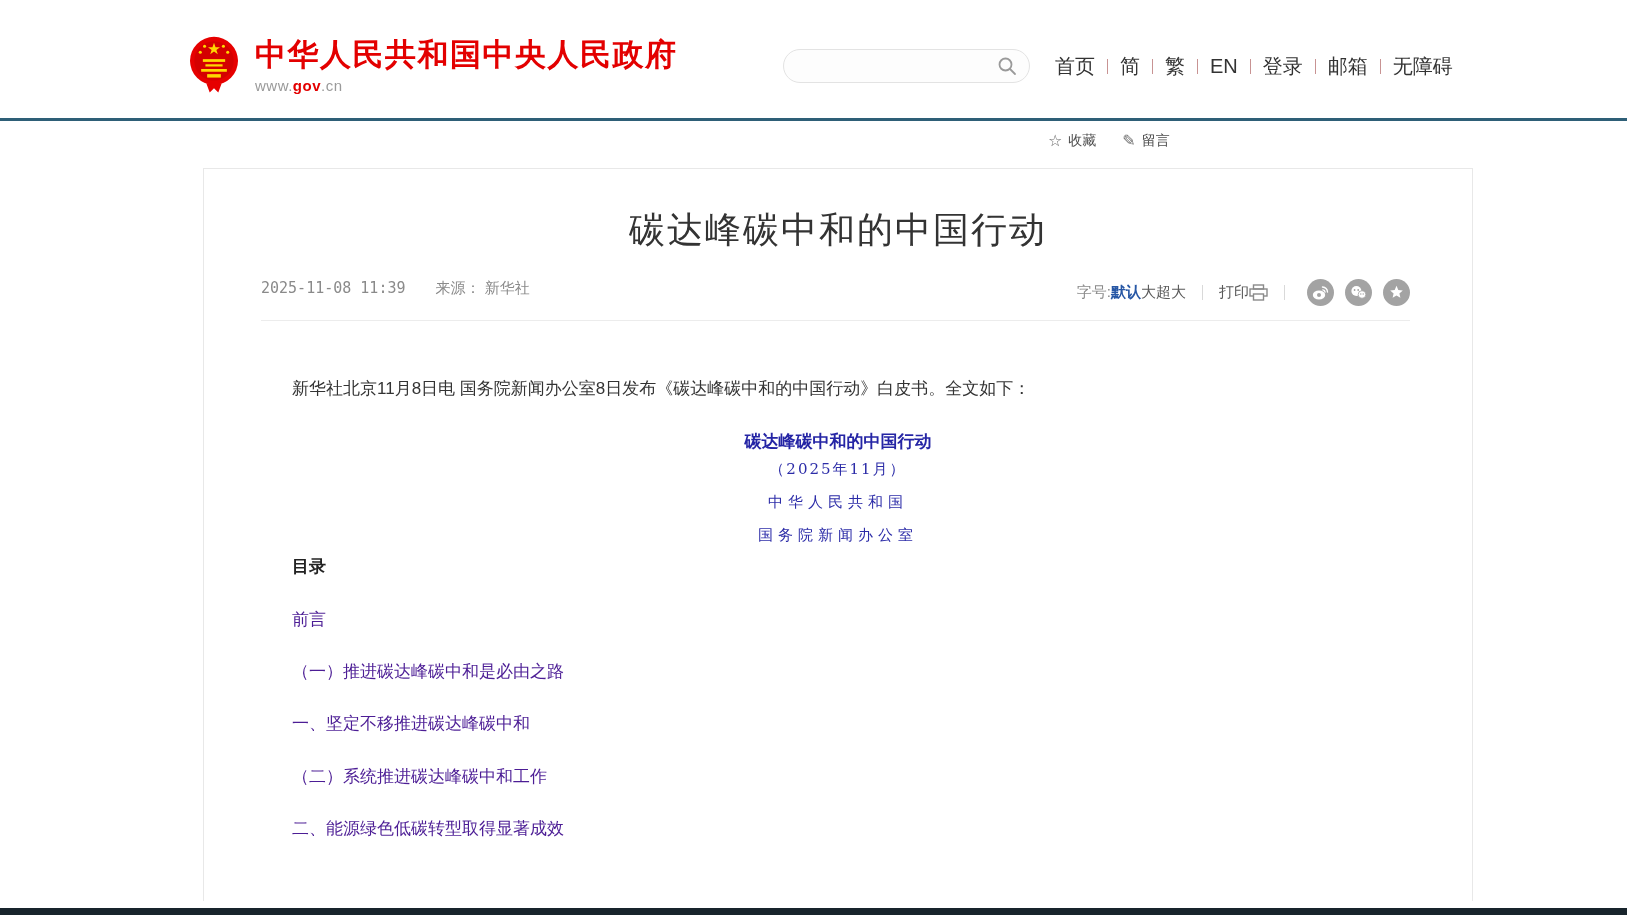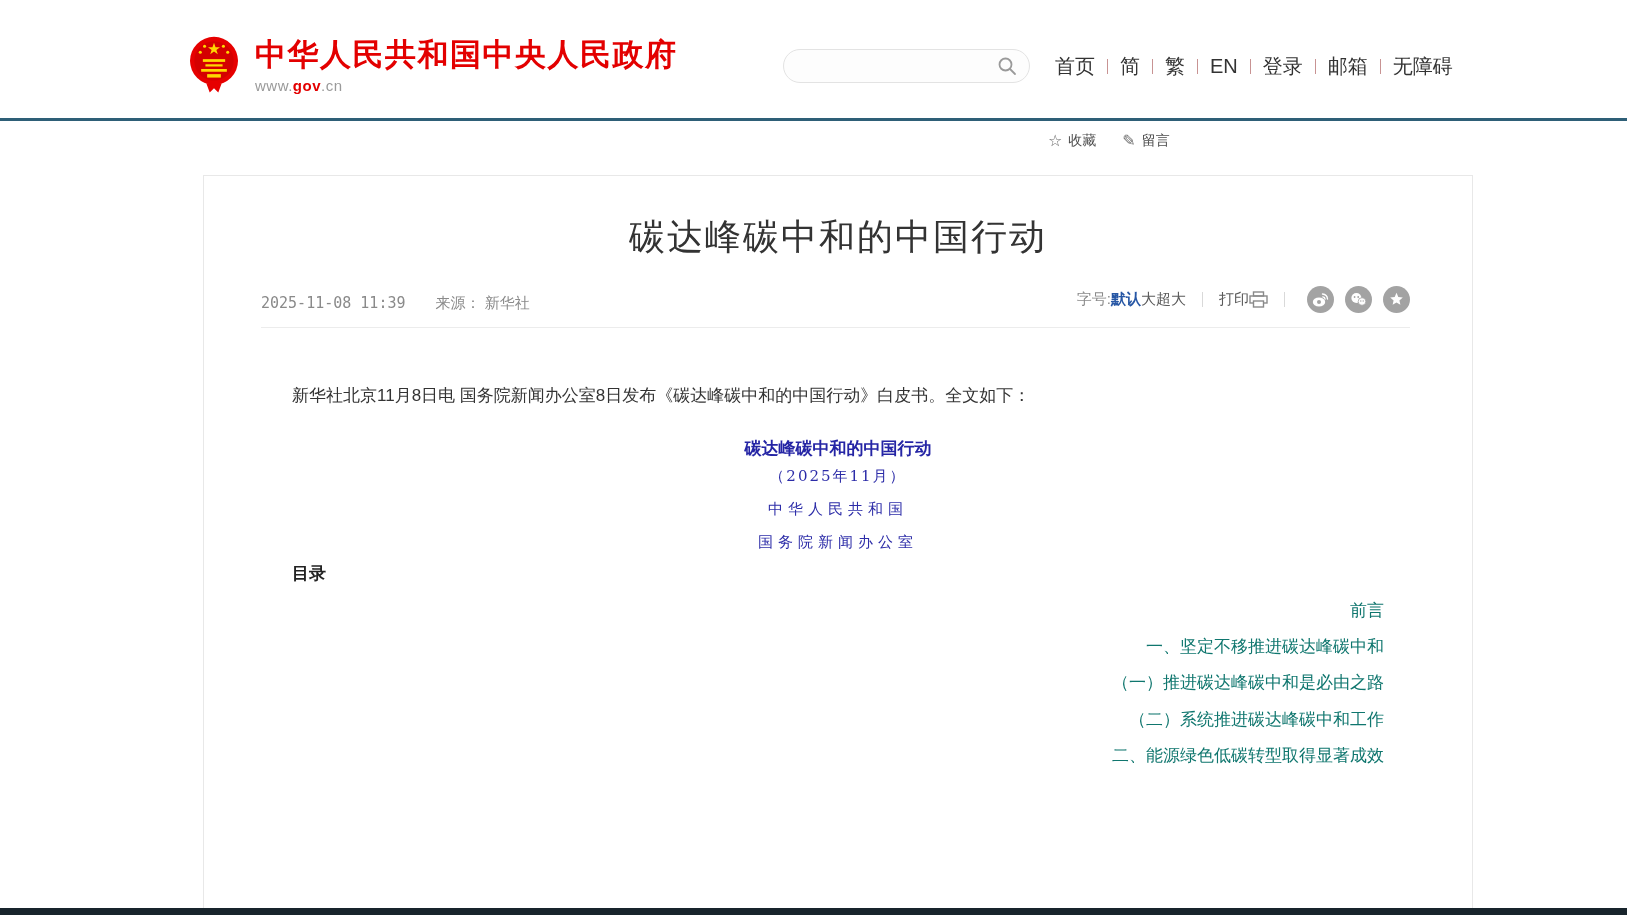--- a/index.html
+++ b/index.html
@@ -23,45 +23,45 @@
   .top-nav .sep { width:1px; height:15px; background:#9b3a3a; opacity:.55; }
 
   .teal-line { position:absolute; top:118px; left:0; width:100%; height:3px; background:#2e5f77; }
 
   
   .page-actions { position:absolute; top:131px; left:1048px; display:flex; align-items:center; gap:26px; font-size:14px; color:#4d4d4d; }
   .action { display:flex; align-items:center; gap:6px; cursor:pointer; }
   .action .glyph { font-size:16px; color:#6d6d6d; }
 
   
-  .card { position:absolute; left:203px; top:175px; width:1270px; height:733px; background:#fff; border:1px solid #e8e8e8; border-bottom:none; }
+  .card { position:absolute; left:203px; top:168px; width:1270px; height:733px; background:#fff; border:1px solid #e8e8e8; border-bottom:none; }
   .article-title { margin:37px 20px 0; text-align:center; font-size:36px; font-weight:500; color:#333; letter-spacing:2px; }
 
-  .meta-row { display:flex; justify-content:space-between; align-items:flex-end; margin:24px 62px 0 57px; font-size:15px; color:#8a8a8a; }
+  .meta-row { display:flex; justify-content:space-between; align-items:flex-start; margin:24px 62px 0 57px; font-size:15px; color:#8a8a8a; }
   .meta-left { display:flex; align-items:baseline; gap:30px; }
   .meta-date { font-family:"DejaVu Sans Mono","Liberation Mono",monospace; font-size:15px; color:#8a8a8a; }
   .meta-right { display:flex; align-items:center; }
   .fs-default { color:#2757a5; font-weight:bold; cursor:pointer; }
   .fs-opt { color:#5a5a5a; cursor:pointer; }
   .meta-div { width:1px; height:15px; background:#d9d9d9; margin:0 16px; }
   .print-label { color:#5a5a5a; cursor:pointer; }
   .print-icon svg { display:block; }
   .share-icons { display:flex; align-items:center; gap:11px; margin-left:6px; }
   .share-circle { width:27px; height:27px; border-radius:50%; background:#a3a3a3; display:flex; align-items:center; justify-content:center; cursor:pointer; }
 
   .meta-sep { margin:14px 62px 0 57px; border:none; border-top:1px solid #ececec; height:0; }
 
   .article-body { margin:55px 88px 0 88px; font-size:17px; color:#333; }
   .intro { line-height:1.5; }
   .doc-head { text-align:center; }
   .doc-title { margin-top:28px; font-size:17px; font-weight:bold; color:#2525a5; }
   .doc-date { margin-top:7px; font-size:15px; color:#2c2ca8; font-family:"DejaVu Serif","Liberation Serif",serif; letter-spacing:2px; }
   .doc-org { margin-top:14px; font-size:15px; color:#2c2ca8; font-family:"DejaVu Serif","Liberation Serif",serif; letter-spacing:5px; }
   .toc-heading { margin-top:10px; font-size:17px; font-weight:bold; color:#222; }
-  .toc-item { margin-top:16px; line-height:1.2; color:#0f766e;text-align:right; }
+  .toc-item { margin-top:32px; line-height:1.2; color:#4c1d95; }
 
   .bottom-strip { position:absolute; left:0; top:908px; width:100%; height:7px; background:#18242c; }
 </style>
 </head>
 <body>
 
 <div class="page">
 
   <div class="header">
     <div class="logo-area">
@@ -183,22 +183,22 @@
 
       <div class="doc-head">
         <p class="doc-title">碳达峰碳中和的中国行动</p>
         <p class="doc-date">（2025年11月）</p>
         <p class="doc-org">中华人民共和国</p>
         <p class="doc-org">国务院新闻办公室</p>
       </div>
 
       <p class="toc-heading">目录</p>
       <p class="toc-item">前言</p>
+      <p class="toc-item">（一）推进碳达峰碳中和是必由之路</p>
       <p class="toc-item">一、坚定不移推进碳达峰碳中和</p>
-      <p class="toc-item">（一）推进碳达峰碳中和是必由之路</p>
       <p class="toc-item">（二）系统推进碳达峰碳中和工作</p>
       <p class="toc-item">二、能源绿色低碳转型取得显著成效</p>
 
     </div>
   </div>
 
   <div class="bottom-strip"></div>
 
 </div>
 

